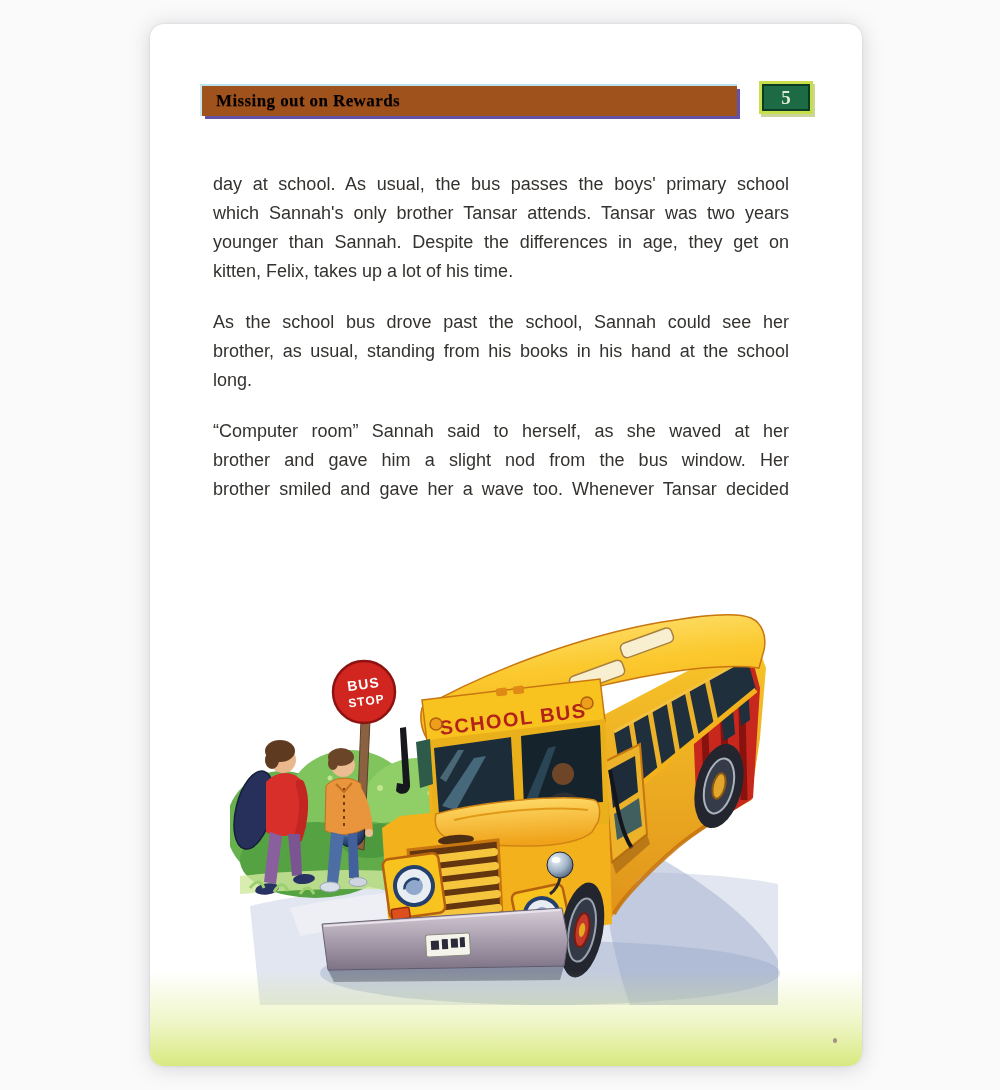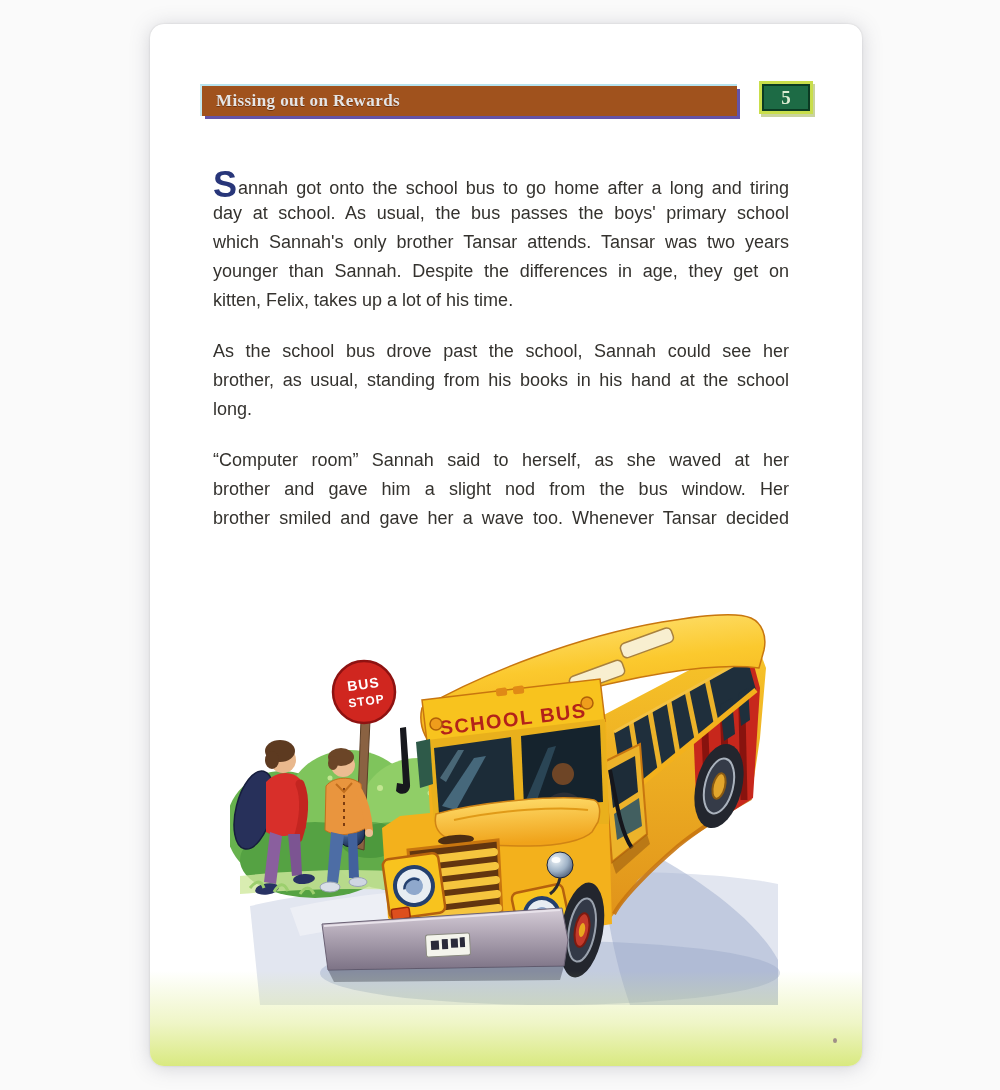--- a/index.html
+++ b/index.html
@@ -21,21 +21,21 @@
   
   .title-bar {
     position:absolute; left:50px; top:60px; width:537px; height:32px;
     background:#a0521d;
     border-top:2px solid #b7e3ee; border-left:2px solid #c5e9f1;
     box-shadow:4px 4px 0 -1px #6353a8;
     display:flex; align-items:center;
   }
   .title-bar .title {
     font-family:"Liberation Serif", serif; font-weight:bold; font-size:17px;
-    color:#e5e5e5; padding-left:14px; letter-spacing:0.4px;
+    color:#000000; padding-left:14px; letter-spacing:0.4px;
     text-shadow:0 1px 0 rgba(60,20,0,0.5);
   }
   .page-num-box {
     position:absolute; left:609px; top:57px; width:54px; height:33px;
     background:#1d6b45; border:3px solid #c9de4b;
     box-shadow:inset 0 0 0 2px #0b3b23, 2px 3px 0 rgba(150,170,60,0.5);
     display:flex; align-items:center; justify-content:center;
   }
   .page-num-box .num {
     font-family:"Liberation Serif", serif; font-weight:bold; font-size:19px; color:#ddecd2;
@@ -71,21 +71,20 @@
 
     <div class="title-bar">
       <span class="title">Missing out on Rewards</span>
     </div>
     <div class="page-num-box">
       <span class="num">5</span>
     </div>
 
     <div class="story" id="story">
         <div class="para">
-          <div class="line"><span class="dropcap">S</span>annah got onto the school bus to go home after a long and tiring</div>
           <div class="line">day at school. As usual, the bus passes the boys' primary school</div>
           <div class="line">which Sannah's only brother Tansar attends. Tansar was two years</div>
           <div class="line">younger than Sannah. Despite the differences in age, they get on</div>
           <div class="line last">kitten, Felix, takes up a lot of his time.</div>
         </div>
         <div class="para">
           <div class="line">As the school bus drove past the school, Sannah could see her</div>
           <div class="line">brother, as usual, standing from his books in his hand at the school</div>
           <div class="line last">long.</div>
         </div>

